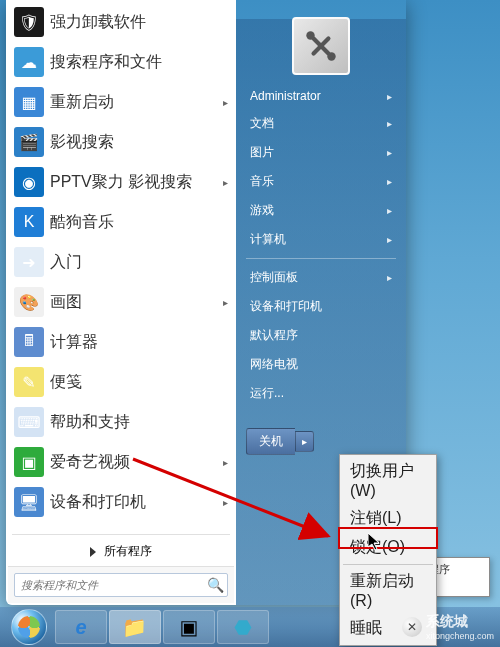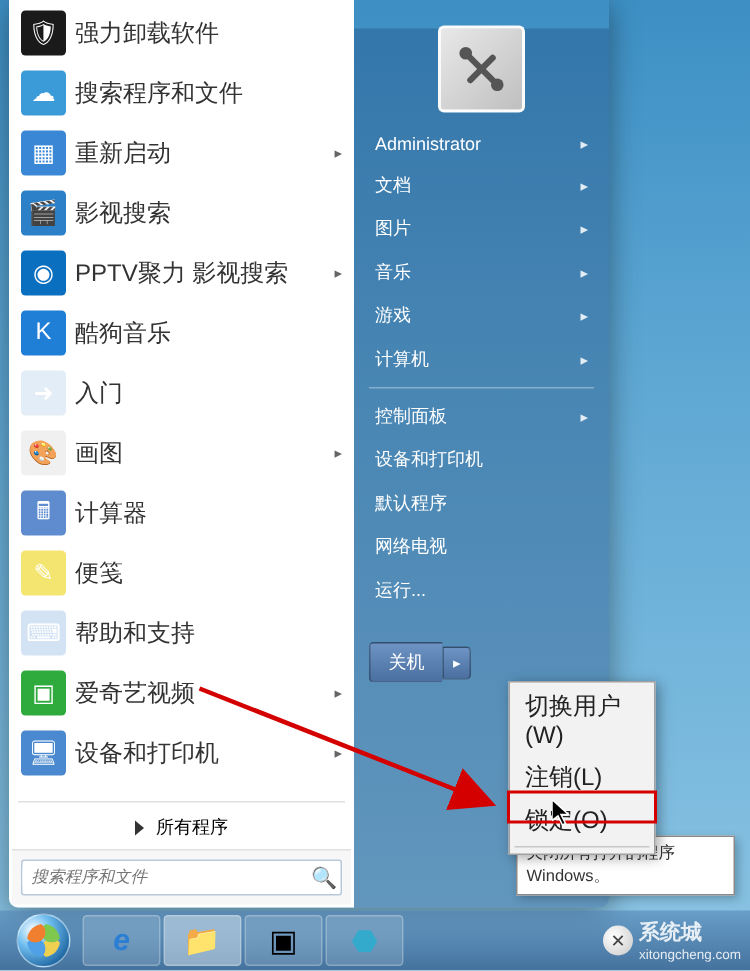--- a/index.html
+++ b/index.html
@@ -221,20 +221,24 @@
   </div>
 </div>
 
 <div class="ctx-menu">
   <div id="ctx-top">
       <div class="ctx-item">切换用户(W)</div>
       <div class="ctx-item">注销(L)</div>
       <div class="ctx-item">锁定(O)</div>
     </div>
   <div class="ctx-sep"></div>
+  <div id="ctx-bottom">
+      <div class="ctx-item">重新启动(R)</div>
+      <div class="ctx-item">睡眠</div>
+    </div>
 </div>
 <div class="ctx-highlight"></div>
 
 <svg class="arrow-anno" viewBox="0 0 220 95">
   <defs>
     <marker id="ah" markerWidth="12" markerHeight="12" refX="9" refY="5" orient="auto">
       <path d="M0,0 L10,5 L0,10 z" fill="#d40000"></path>
     </marker>
   </defs>
   <line x1="5" y1="5" x2="200" y2="82" stroke="#d40000" stroke-width="3" marker-end="url(#ah)"></line>

